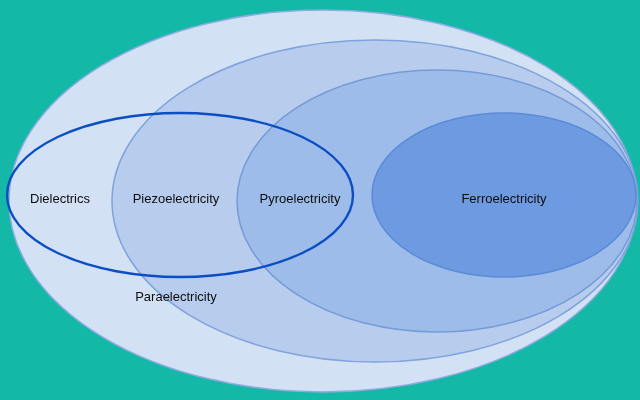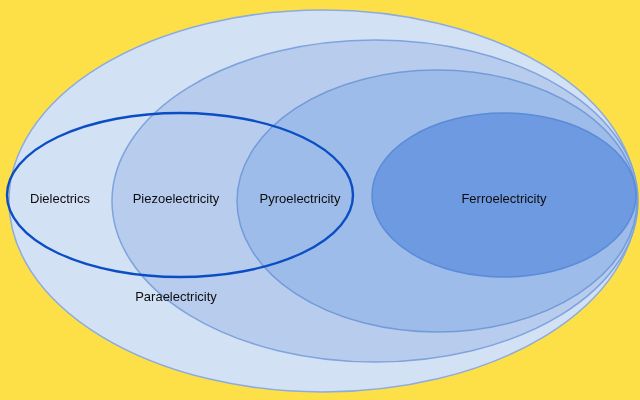--- a/index.html
+++ b/index.html
@@ -31,21 +31,21 @@
     font-size: 13px;
     fill: #0d0d0d;
     text-anchor: middle;
     dominant-baseline: middle;
     pointer-events: none;
   }
 </style>
 </head>
 <body>
 
-<div id="diagram-root" style="width: 640px; height: 400px; background: #fde047;">
+<div id="diagram-root" style="width: 640px; height: 400px; background: #14b8a6;">
   <svg id="euler-svg" viewBox="0 0 640 400" xmlns="http://www.w3.org/2000/svg">
 
     <ellipse cx="323" cy="201" rx="314" ry="191" style="fill: rgb(211, 225, 245); stroke: rgb(140, 171, 224); stroke-width: 1.5;"></ellipse>
 
     <ellipse cx="375" cy="201" rx="263" ry="161" style="fill: rgb(184, 205, 238); stroke: rgb(127, 163, 220); stroke-width: 1.5;"></ellipse>
 
     <ellipse cx="437" cy="201" rx="200" ry="131" style="fill: rgb(157, 188, 234); stroke: rgb(116, 155, 216); stroke-width: 1.5;"></ellipse>
 
     <ellipse cx="504" cy="195" rx="132" ry="82" style="fill: rgb(109, 154, 224); stroke: rgb(91, 139, 216); stroke-width: 1.5;"></ellipse>
 

